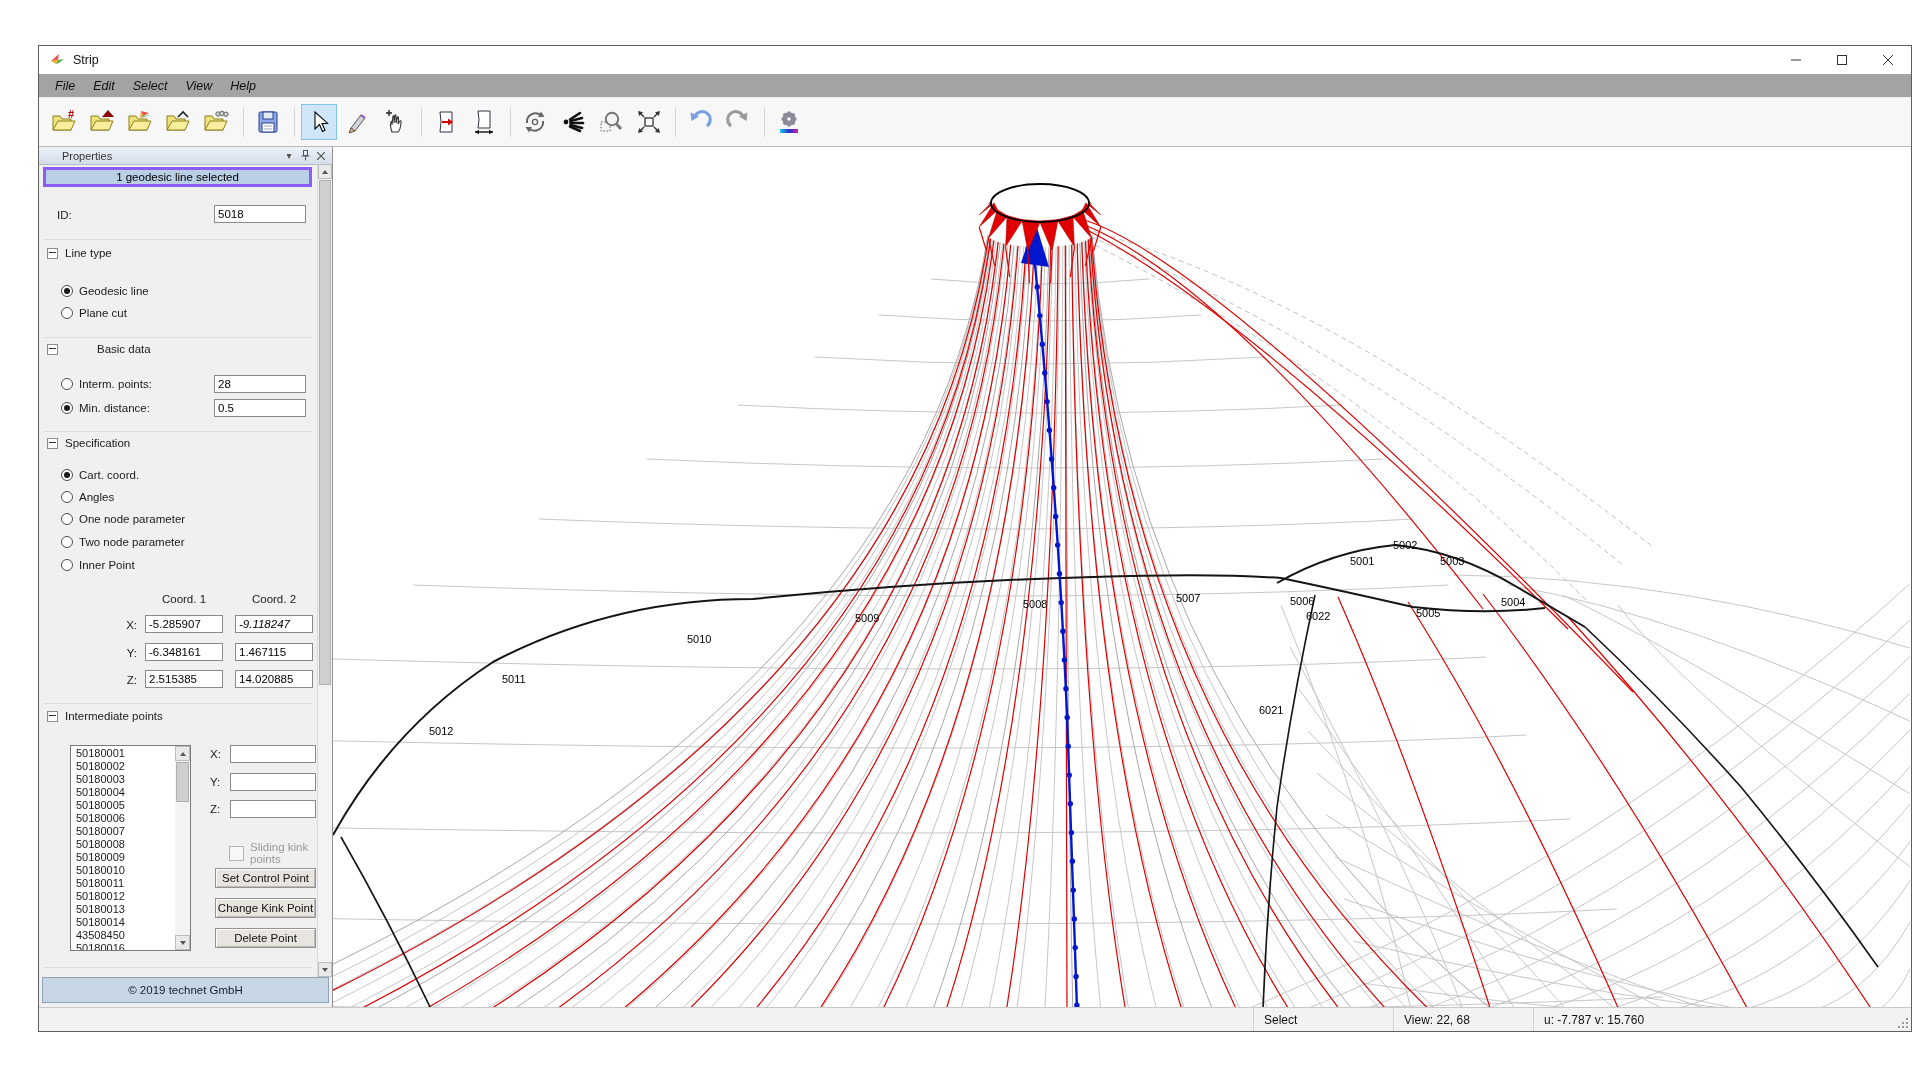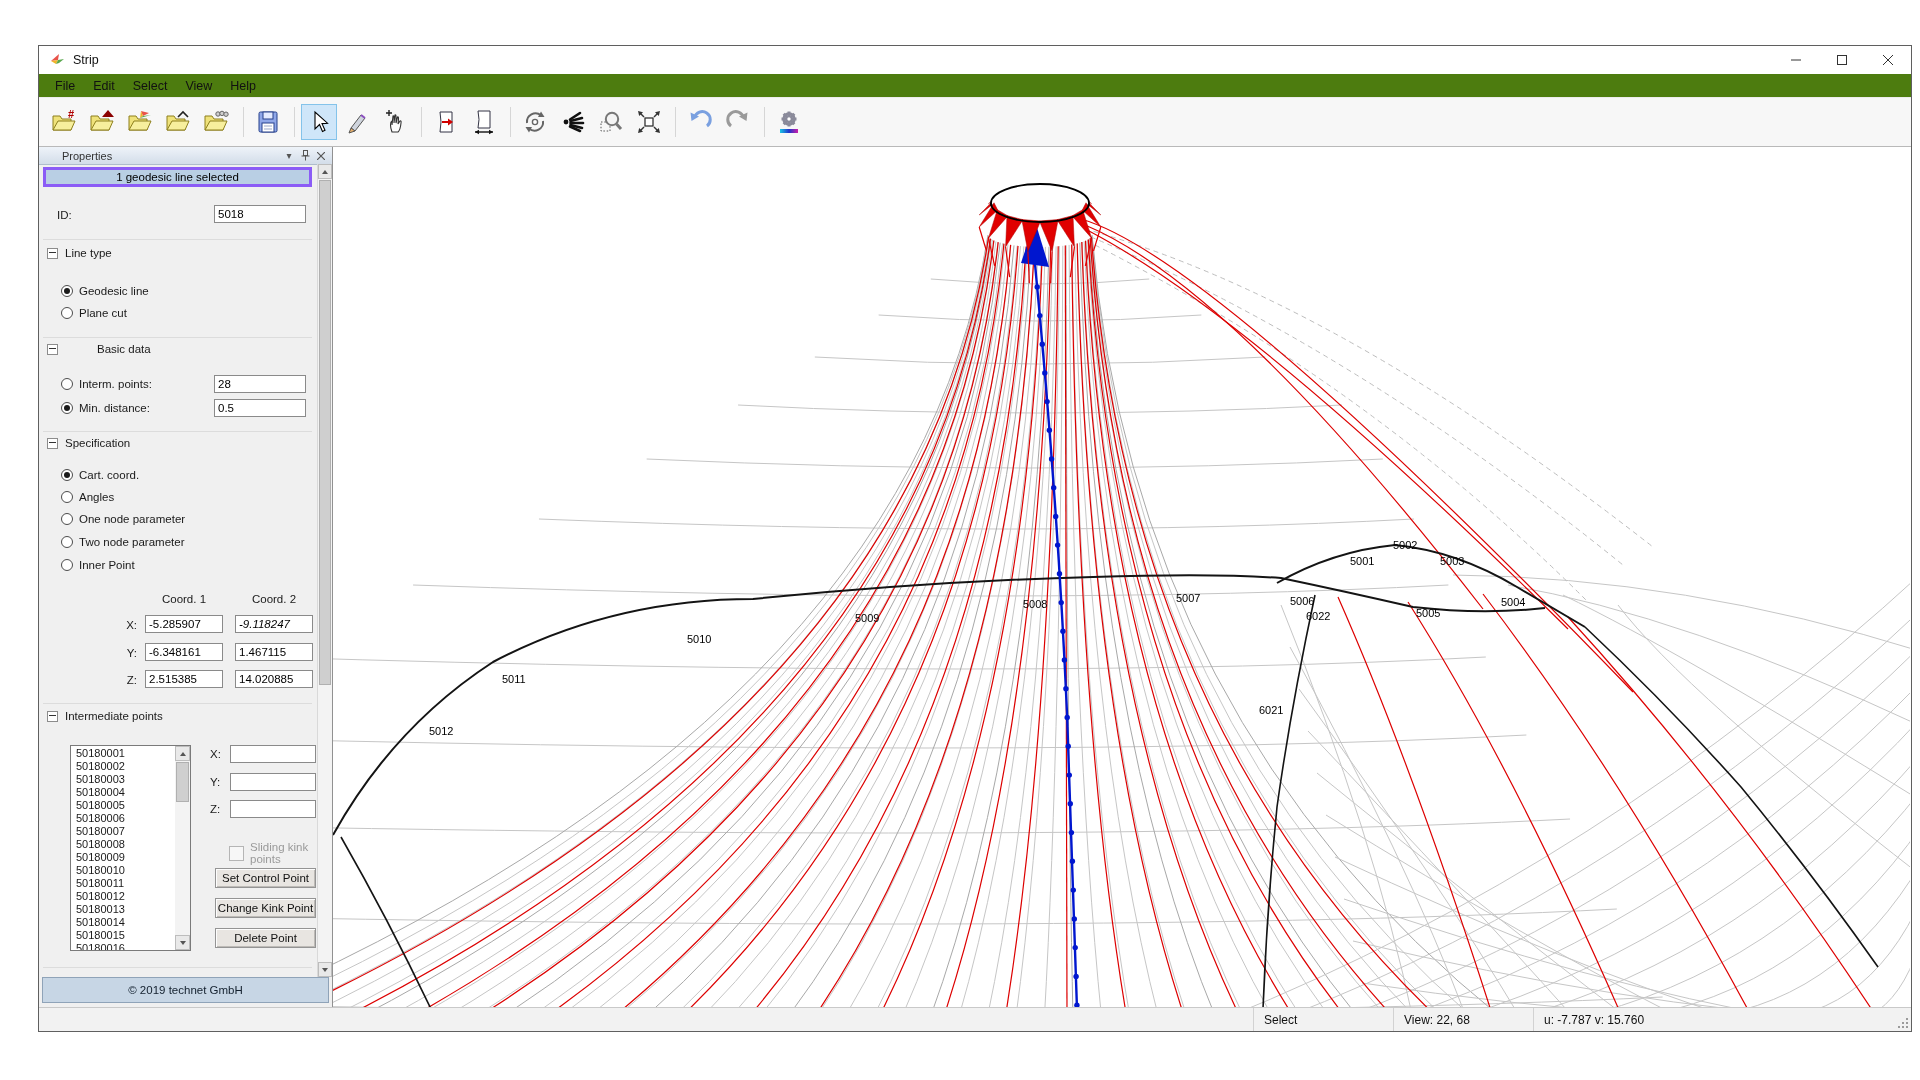--- a/index.html
+++ b/index.html
@@ -4,21 +4,21 @@
 <style>
   html,body{margin:0;padding:0;}
   body{width:1920px;height:1080px;background:#fff;font-family:"Liberation Sans",sans-serif;position:relative;overflow:hidden;-webkit-font-smoothing:antialiased;}
   .window{position:absolute;left:38px;top:45px;width:1874px;height:987px;background:#fff;border:1px solid #5f5f5f;box-sizing:border-box;}
   
   .titlebar{position:relative;height:28px;background:#fff;display:flex;align-items:center;padding-left:11px;}
   .title-text{font-size:12.5px;color:#111;margin-left:7px;}
   .win-controls{position:absolute;right:0;top:0;height:28px;display:flex;}
   .win-btn{width:46px;height:28px;display:flex;align-items:center;justify-content:center;}
   
-  .menubar{height:23px;display:flex;align-items:center;padding-left:7px;font-size:12.5px;color:#111;background:#4d7c0f;}
+  .menubar{height:23px;display:flex;align-items:center;padding-left:7px;font-size:12.5px;color:#111;background:#a3a3a3;font-style:italic;}
   .menu-item{padding:3px 9px;}
   
   .toolbar{height:50px;background:#f7f7f7;border-top:1px solid #ececec;border-bottom:1px solid #b9b9b9;display:flex;align-items:center;padding-left:8px;box-sizing:border-box;}
   .tool{width:34px;height:34px;display:flex;align-items:center;justify-content:center;border:1px solid transparent;margin-right:2px;}
   .tool.sel{background:#cfe6f9;border:1px solid #84c3ea;}
   .tsep{width:1px;height:30px;background:#d6d6d6;margin:0 6px;}
   
   .content{position:absolute;top:101px;left:0;right:0;bottom:24px;display:flex;}
   
   .panel{position:relative;width:294px;height:100%;background:#f0f0f0;border-right:1px solid #919191;box-sizing:border-box;font-size:11.5px;color:#1a1a1a;flex:none;}
@@ -381,21 +381,21 @@
             <div class="li">50180005</div>
             <div class="li">50180006</div>
             <div class="li">50180007</div>
             <div class="li">50180008</div>
             <div class="li">50180009</div>
             <div class="li">50180010</div>
             <div class="li">50180011</div>
             <div class="li">50180012</div>
             <div class="li">50180013</div>
             <div class="li">50180014</div>
-            <div class="li">50180015</div>
+            <div class="li">43508450</div>
             <div class="li">50180016</div>
           </div>
         <div class="sbv" style="right:0;top:0;width:15px;height:100%;">
           <div class="sb-btn" style="top:0;">
               <span class="tri-up"></span>
             </div>
           <div class="sb-thumb" style="top:16px;height:40px;"></div>
           <div class="sb-btn" style="bottom:0;top:auto;">
               <span class="tri-dn"></span>
             </div>

